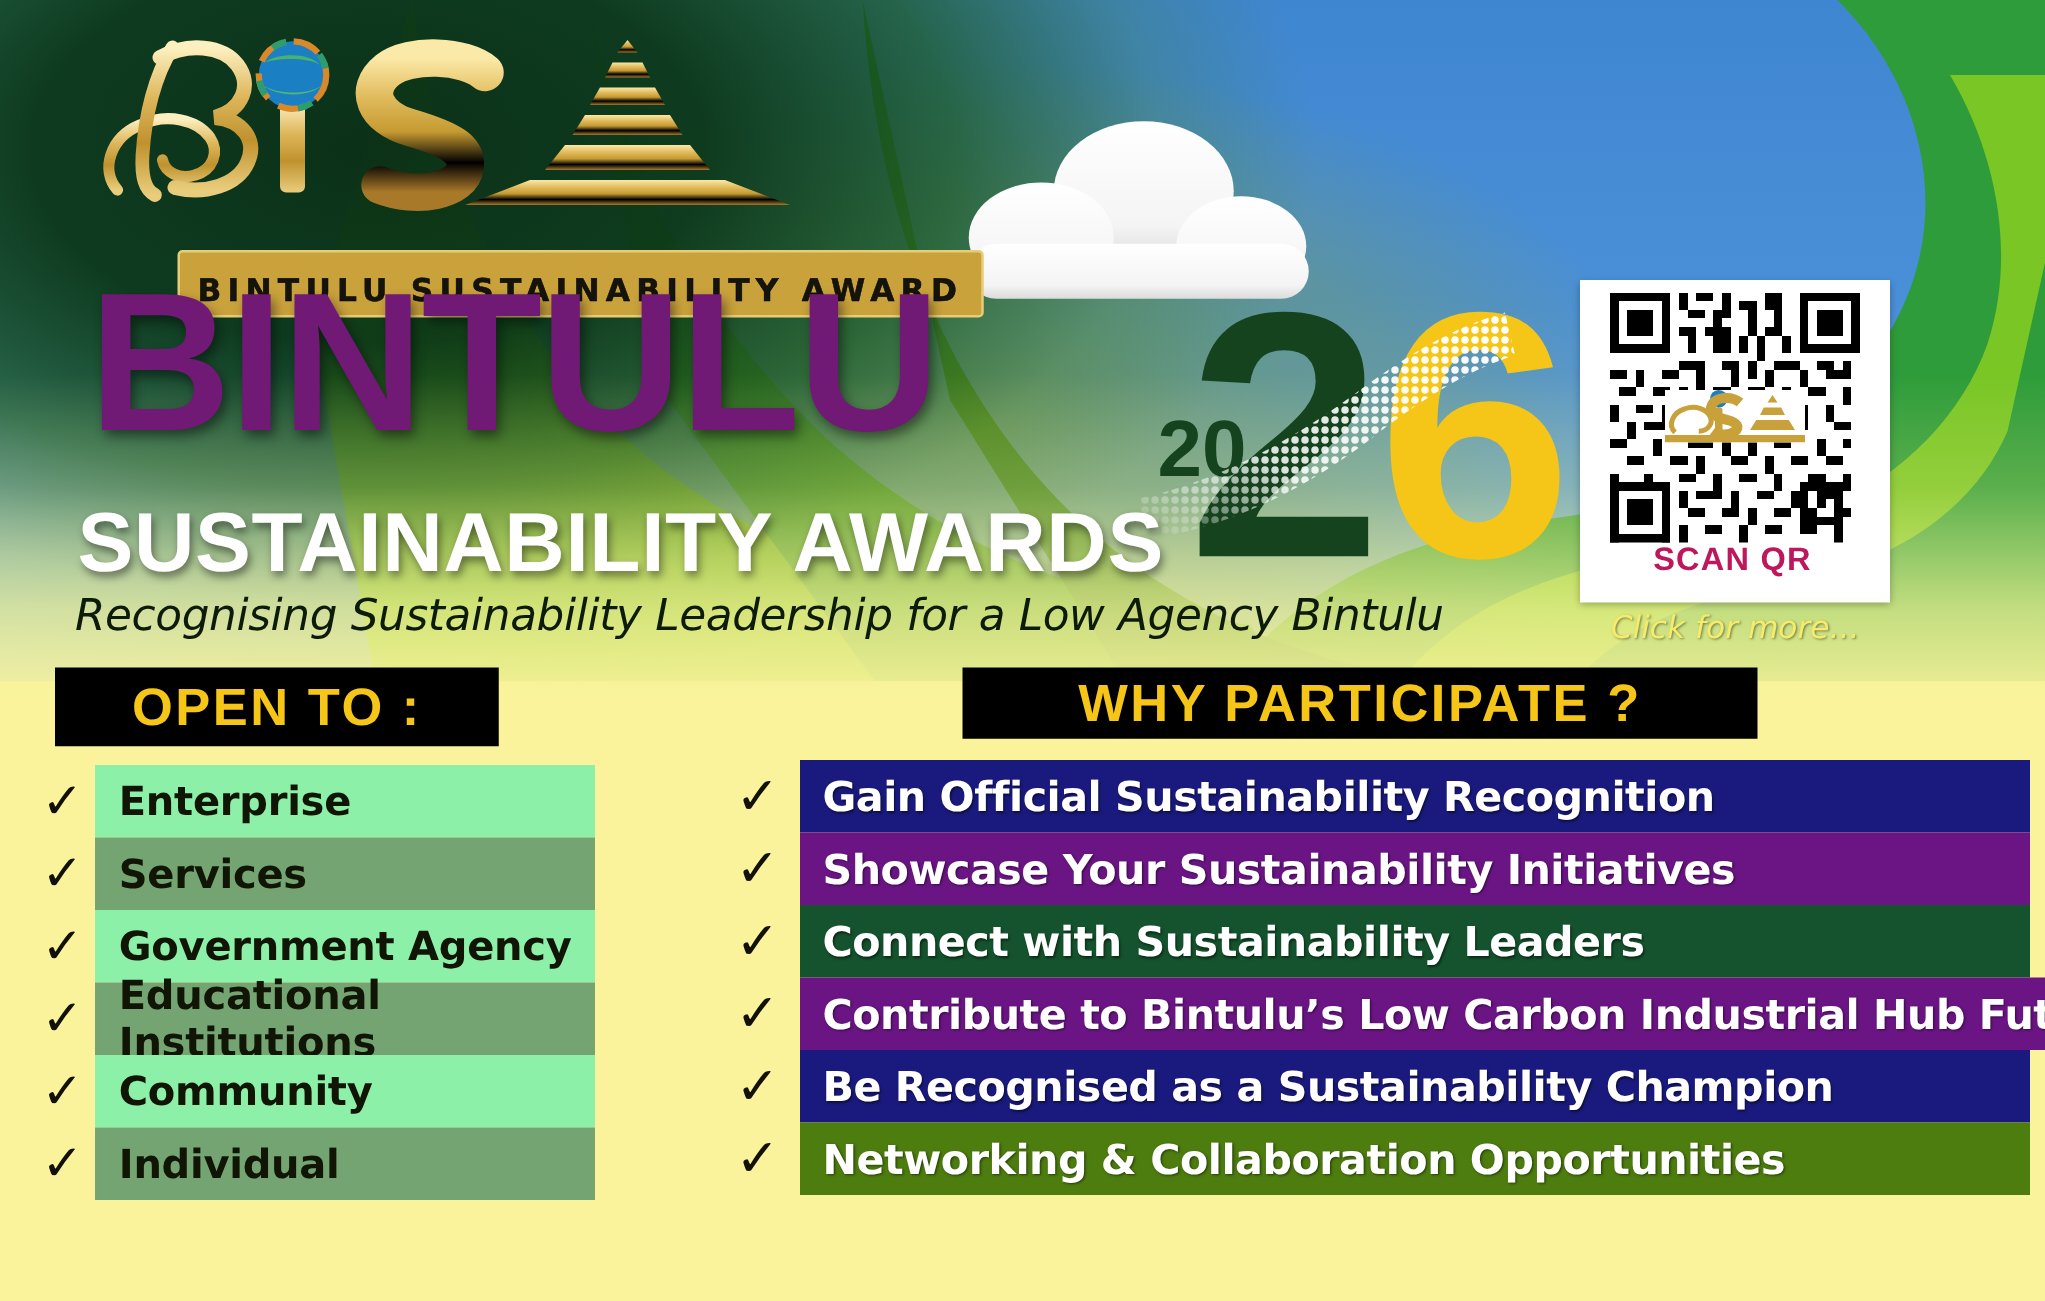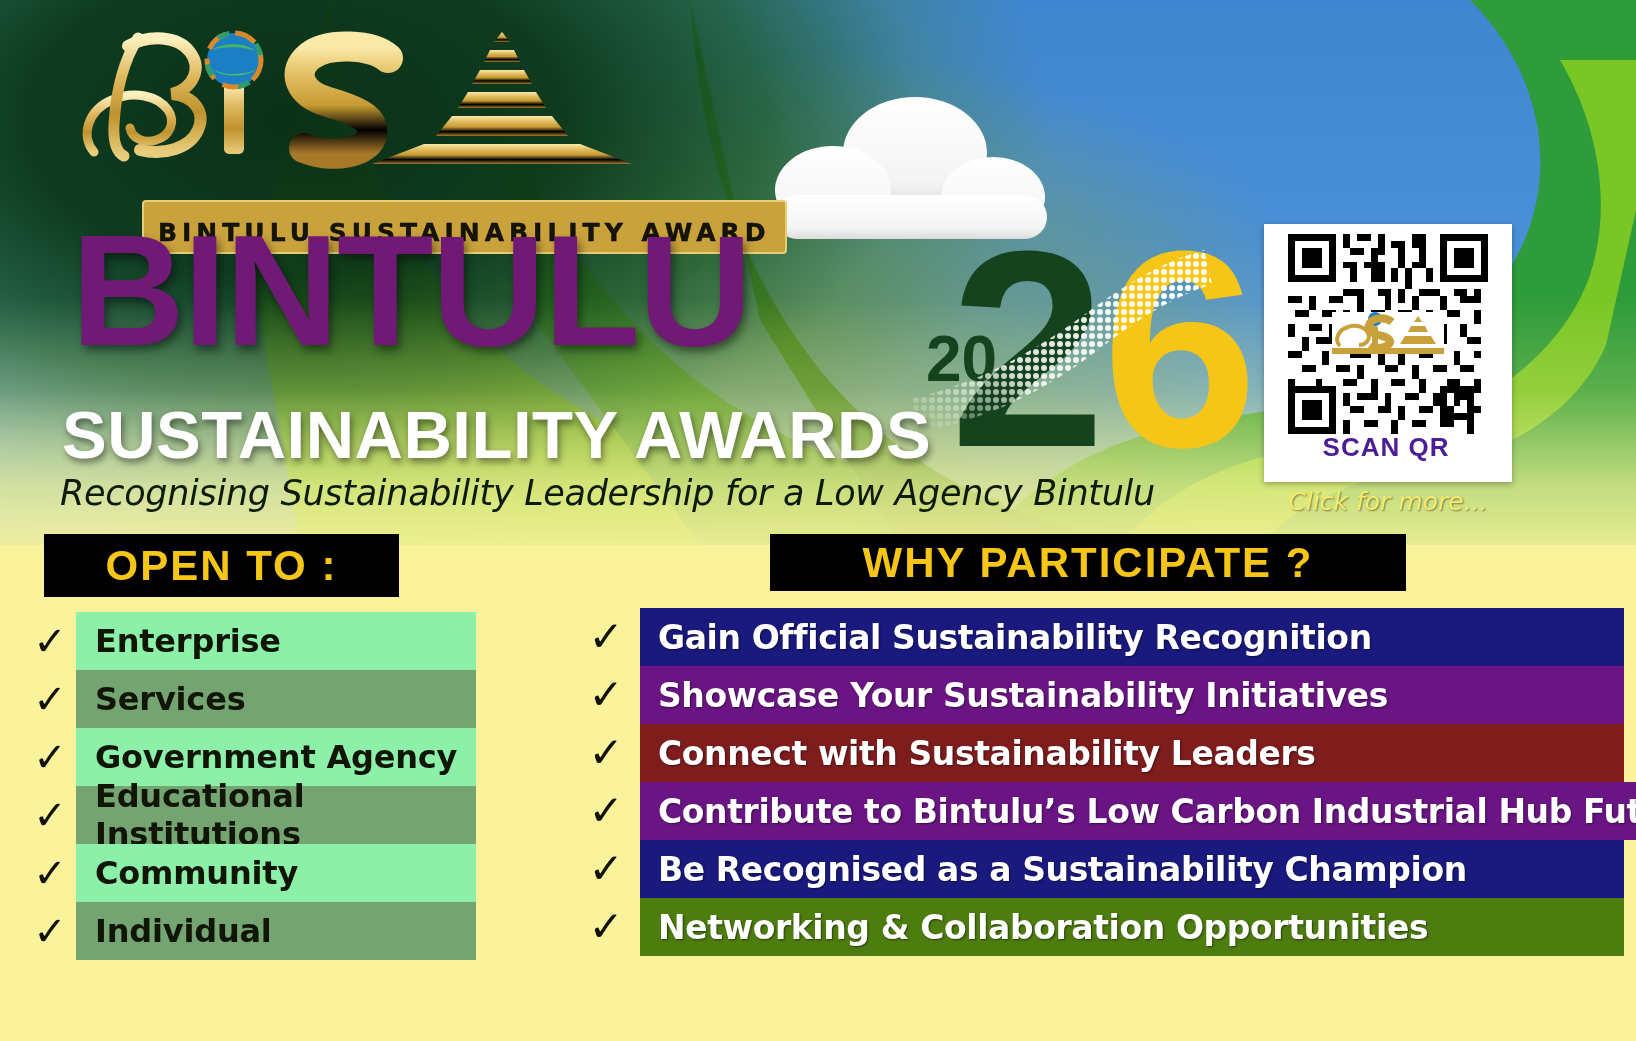--- a/index.html
+++ b/index.html
@@ -115,21 +115,21 @@
     background:#ffffff;
     box-shadow:0 2px 6px rgba(0,0,0,0.3);
     z-index:7;
   }
   .qr-canvas { position:absolute; left:18px; top:10px; width:212px; height:200px; }
   .qr-logo { position:absolute; left:68px; top:88px; width:112px; height:42px; background:#ffffff; }
   .qr-label {
     position:absolute; left:0; right:4px; top:208px;
     text-align:center;
     font-family:"Liberation Sans", sans-serif;
-    font-weight:bold; font-size:26px; letter-spacing:1px; color:#4c1d95;
+    font-weight:bold; font-size:26px; letter-spacing:1px; color:#be185d;
   }
   .qr-click {
     position:absolute; left:1264px; top:487px; width:248px;
     text-align:center;
     font-family:"DejaVu Sans", sans-serif;
     font-style:italic; font-size:25px; color:#F7EC6A;
     text-shadow:1px 1px 2px rgba(0,0,0,0.45);
     z-index:7;
   }
 
@@ -498,21 +498,21 @@
       </div>
     </div>
     <div class="row">
       <div class="tick">✓</div>
       <div class="band" style="background:#6B1585">
         <span>Showcase Your Sustainability Initiatives</span>
       </div>
     </div>
     <div class="row">
       <div class="tick">✓</div>
-      <div class="band" style="background:#7f1d1d">
+      <div class="band" style="background:#14532d">
         <span>Connect with Sustainability Leaders</span>
       </div>
     </div>
     <div class="row">
       <div class="tick">✓</div>
       <div class="band" style="background:#6B1585">
         <span>Contribute to Bintulu’s Low Carbon Industrial Hub Future</span>
       </div>
     </div>
     <div class="row">

